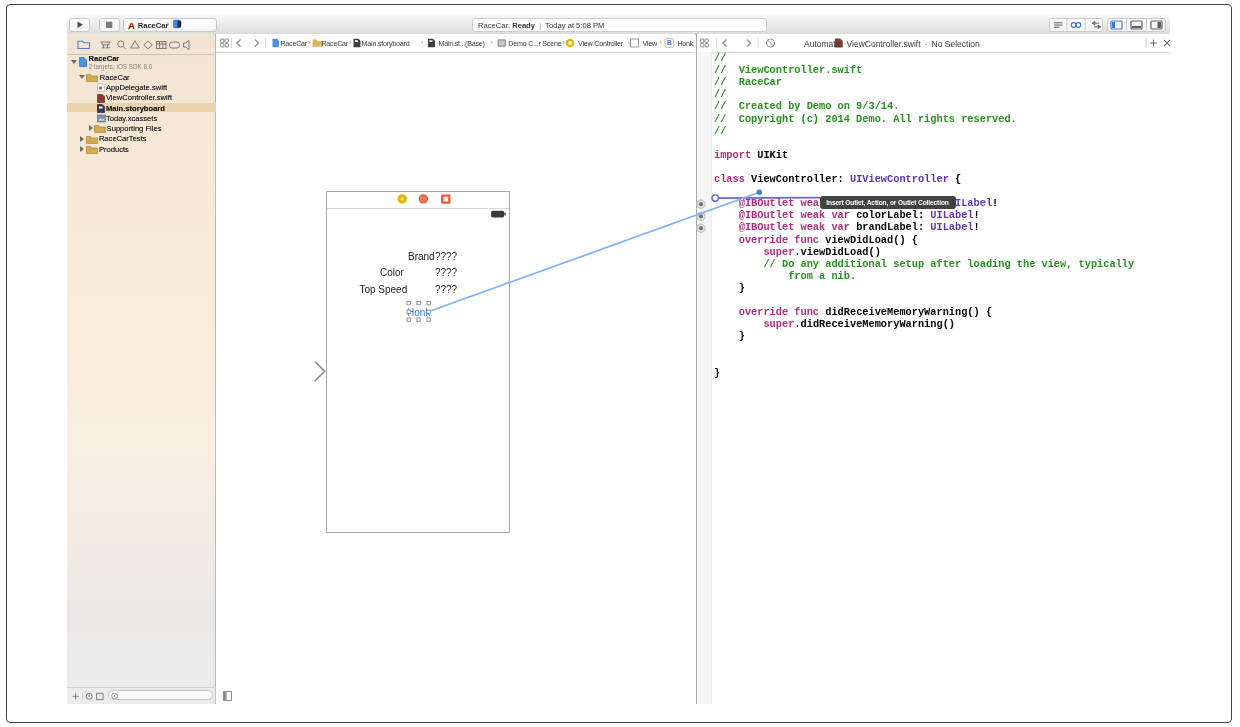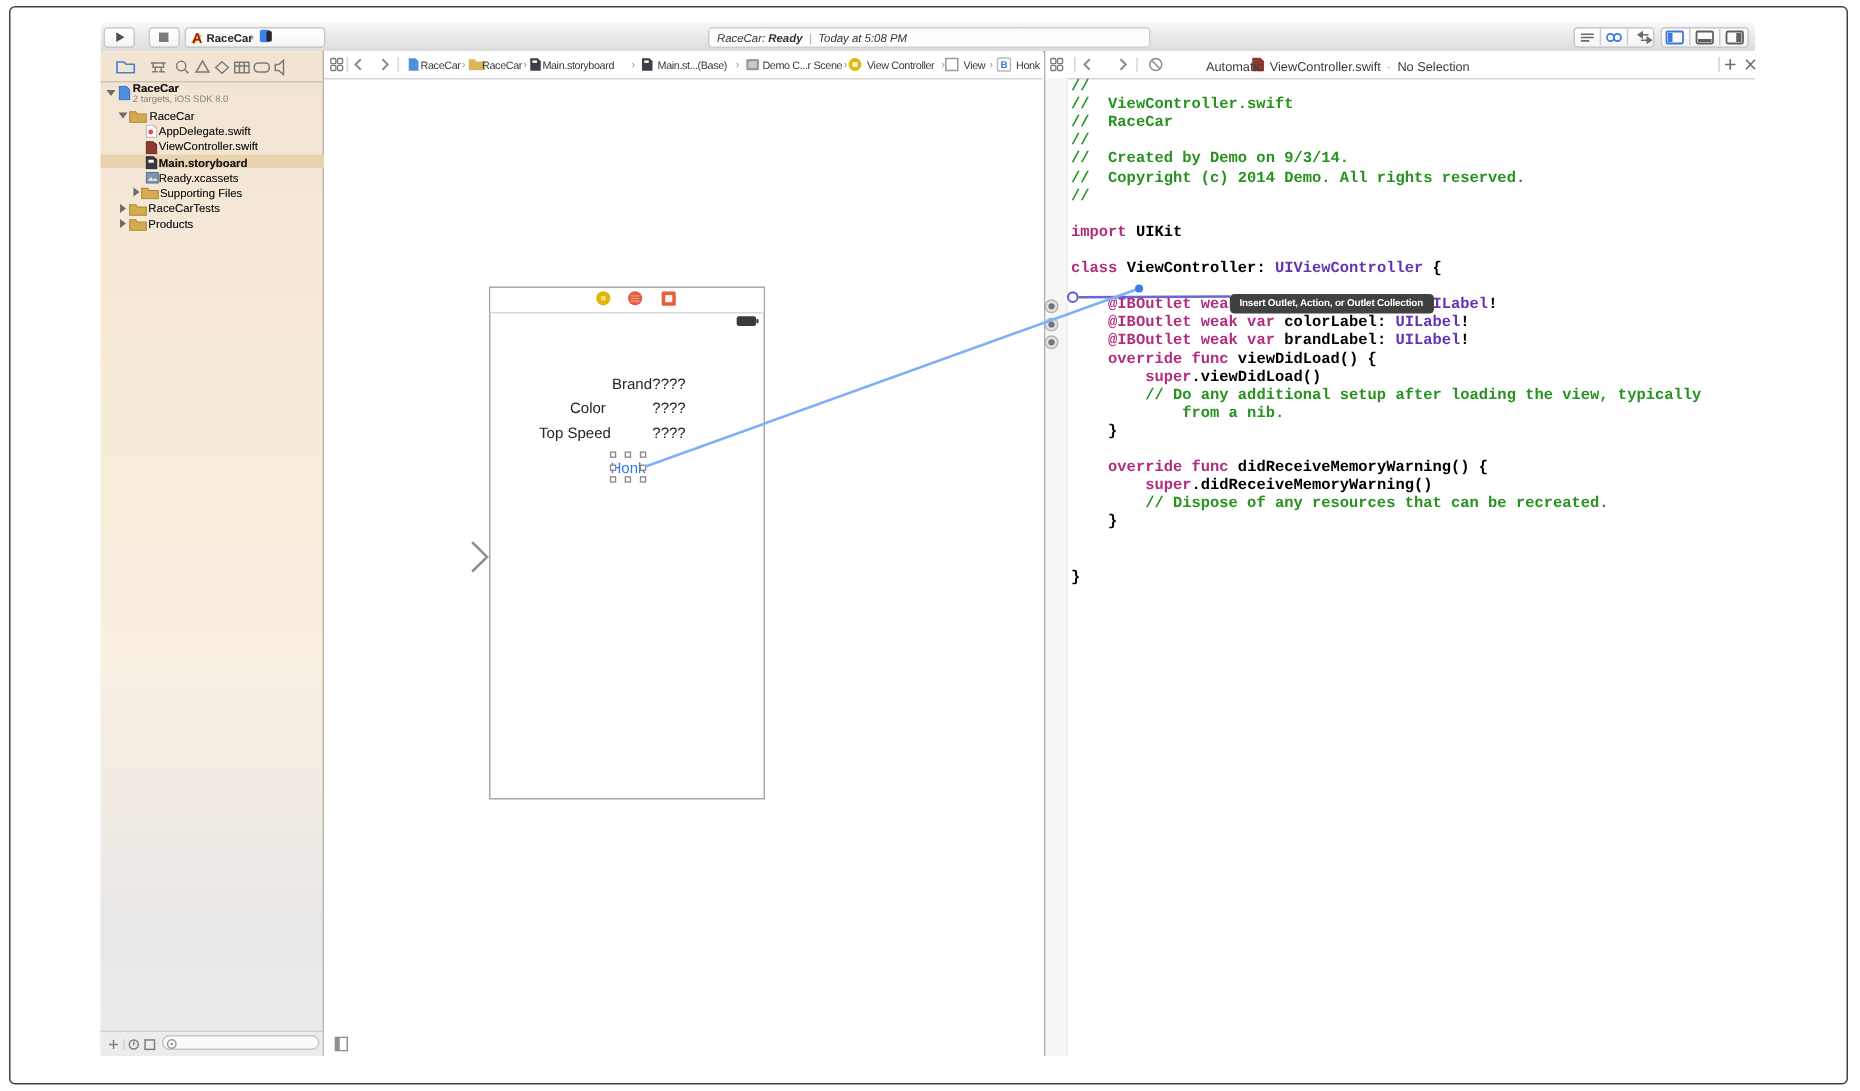--- a/index.html
+++ b/index.html
@@ -54,21 +54,21 @@
       <path d="M1.2 9.2 L6.8 3.2 L8.6 5 L3.4 10.6 Z" fill="#e8c93c"></path>
       <text x="5.5" y="9.8" text-anchor="middle" font-family="Liberation Sans" font-size="9.5" font-weight="bold" fill="#9e1414">A</text>
     </svg>
 <div class="abs" style="left:137.7px;top:20.6px;font-size:7.6px;font-weight:bold;color:#262626;">RaceCar</div>
 <div class="abs" style="left:166.5px;top:19.3px;font-size:8.5px;color:#8f8f8f;">›</div>
 <svg class="abs" style="left:172.5px;top:19.2px;" width="9" height="10" viewBox="0 0 9 10">
       <rect x="0.2" y="0.8" width="6.8" height="8.4" rx="1.2" fill="#3a84e8"></rect>
       <rect x="4.6" y="1.6" width="3.6" height="7" rx="1" fill="#26262e"></rect>
     </svg>
 <div class="abs" style="left:183px;top:37px;font-size:7.6px;font-weight:bold;color:#262626;">iPhone 5s</div>
-<div class="abs" style="left:478px;top:20.5px;font-size:7.6px;color:#333;font-style:italic;">RaceCar: <b>Ready</b> &nbsp;<span style="color:#aaa">|</span>&nbsp; Today at 5:08 PM</div>
+<div class="abs" style="left:478px;top:20.5px;font-size:7.6px;color:#333;">RaceCar: <b>Ready</b> &nbsp;<span style="color:#aaa">|</span>&nbsp; Today at 5:08 PM</div>
 
 <div class="abs tbtn" style="left:1049px;width:54px;"></div>
 <div class="abs tbtn" style="left:1106.5px;width:59.5px;"></div>
 <svg class="abs" style="left:1049px;top:18px;" width="120" height="14" viewBox="0 0 120 14">
   <line x1="18" y1="1" x2="18" y2="12" stroke="#ccc" stroke-width="1"></line>
   <line x1="36" y1="1" x2="36" y2="12" stroke="#ccc" stroke-width="1"></line>
   <g stroke="#6a6a6a" stroke-width="1.1">
         <line x1="5" y1="4.8" x2="13.5" y2="4.8"></line>
         <line x1="5" y1="7" x2="13.5" y2="7"></line>
         <line x1="5" y1="9.2" x2="10.5" y2="9.2"></line>
@@ -140,21 +140,21 @@
 <div class="trow abs" style="left:105.9px;top:93.3px;">ViewController.swift</div>
 <svg class="abs" style="left:97px;top:103.8px;" width="8" height="9">
       <path d="M0.5 0.5 h4.5 l2.5 2 v6 h-7 z" fill="#3a3a44" stroke="#26262e" stroke-width="0.7"></path>
       <rect x="2" y="2.5" width="3.5" height="2" fill="#fff"></rect>
     </svg>
 <div class="trow abs" style="left:105.9px;top:103.5px;font-weight:bold;">Main.storyboard</div>
 <svg class="abs" style="left:96.5px;top:113.9px;" width="9" height="9">
       <rect x="0.5" y="1" width="8" height="7" fill="#7d94ad" stroke="#5c718a" stroke-width="0.7"></rect>
       <path d="M1.5 6.5 l2 -2.5 l1.8 2 l1.2 -1.4 l1.5 1.9 z" fill="#e8eef4"></path>
     </svg>
-<div class="trow abs" style="left:105.9px;top:113.7px;">Ready.xcassets</div>
+<div class="trow abs" style="left:105.9px;top:113.7px;">Today.xcassets</div>
 <div class="tri trir abs" style="left:88.8px;top:125.2px;"></div>
 <svg class="abs" style="left:94px;top:124.3px;" width="12" height="9">
       <path d="M0.5 1.5 h4 l1 1.5 h6 v5.5 h-11 z" fill="#d6ab4e" stroke="#a8873d" stroke-width="0.7"></path>
     </svg>
 <div class="trow abs" style="left:106.6px;top:124px;">Supporting Files</div>
 <div class="tri trir abs" style="left:79.6px;top:135.5px;"></div>
 <svg class="abs" style="left:85.9px;top:134.6px;" width="12" height="9">
       <path d="M0.5 1.5 h4 l1 1.5 h6 v5.5 h-11 z" fill="#d6ab4e" stroke="#a8873d" stroke-width="0.7"></path>
     </svg>
 <div class="trow abs" style="left:98.9px;top:134.3px;">RaceCarTests</div>
@@ -320,21 +320,20 @@
     <span class="k">@IBOutlet weak var</span> colorLabel: <span class="t">UILabel</span>!
     <span class="k">@IBOutlet weak var</span> brandLabel: <span class="t">UILabel</span>!
     <span class="k">override func</span> viewDidLoad() {
         <span class="k">super</span>.viewDidLoad()
         <span class="c">// Do any additional setup after loading the view, typically</span>
             <span class="c">from a nib.</span>
     }
 
     <span class="k">override func</span> didReceiveMemoryWarning() {
         <span class="k">super</span>.didReceiveMemoryWarning()
-        <span class="c">// Dispose of any resources that can be recreated.</span>
     }
 
 
 }</pre>
 
 <svg class="abs" style="left:694px;top:196px;" width="16" height="40" viewBox="0 0 16 40">
   <g>
     <circle cx="7" cy="8.2" r="4.2" fill="#e2e2e2" stroke="#b2b2b2" stroke-width="0.9"></circle>
         <circle cx="7" cy="8.2" r="2.1" fill="#757575"></circle>
     <circle cx="7" cy="20.4" r="4.2" fill="#e2e2e2" stroke="#b2b2b2" stroke-width="0.9"></circle>

